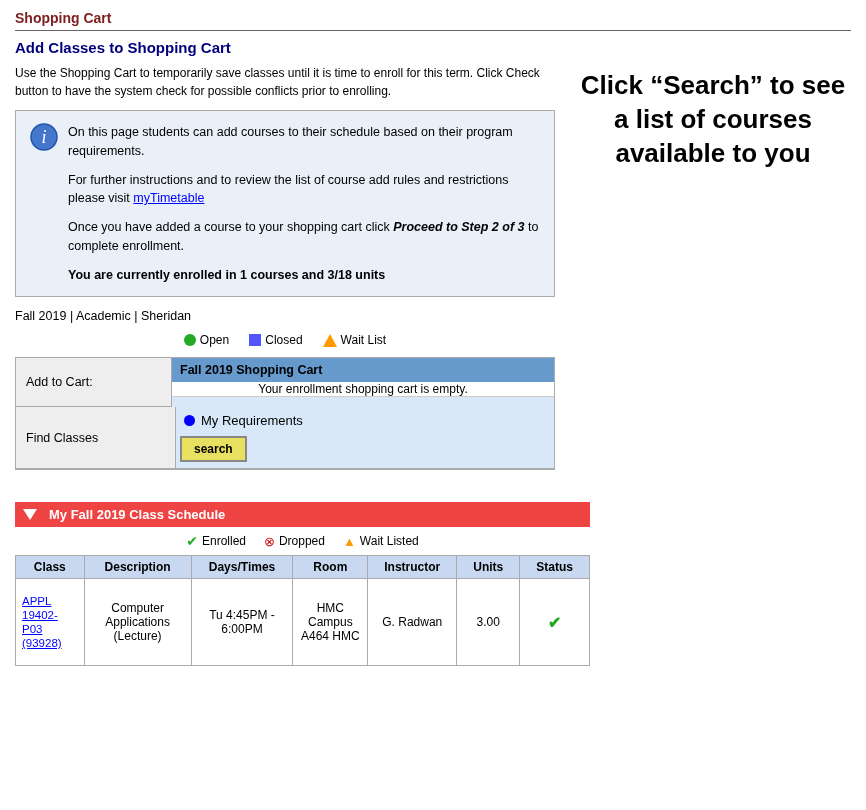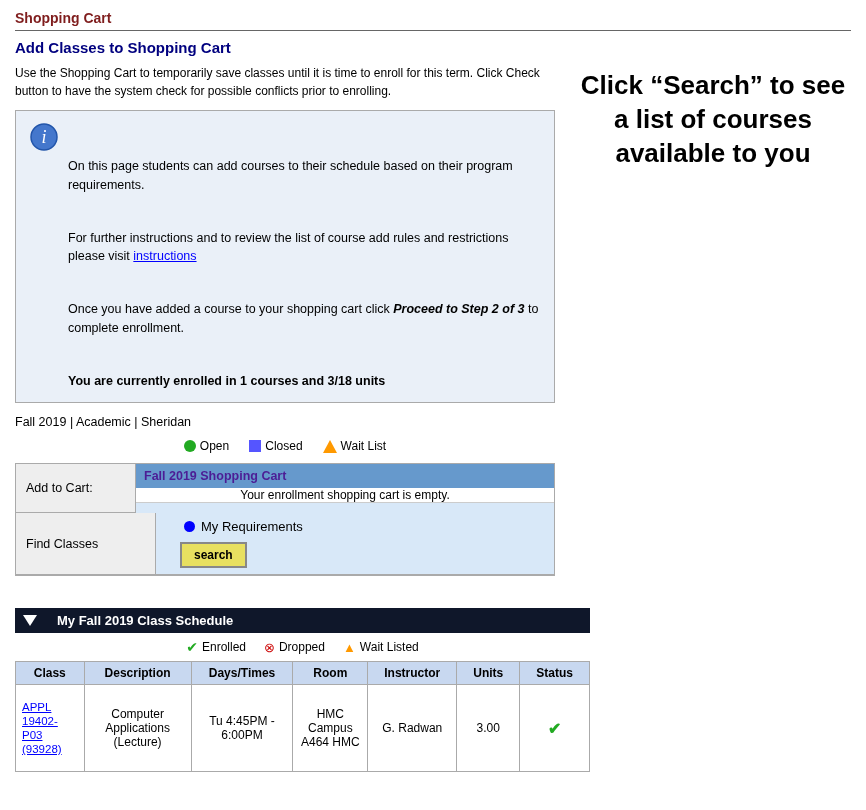--- a/index.html
+++ b/index.html
@@ -4,57 +4,57 @@
   <style>
     * { box-sizing: border-box; margin: 0; padding: 0; }
     body { font-family: Arial, sans-serif; font-size: 13px; color: #000; background: #fff; padding: 10px 15px; width: 866px; }
 
     .page-title { font-size: 14px; font-weight: bold; color: #7f1d1d; border-bottom: 1px solid #666; padding-bottom: 4px; margin-bottom: 8px; }
     .section-title { font-size: 15px; font-weight: bold; color: #00007f; margin-bottom: 8px; }
     .intro-text { font-size: 12px; margin-bottom: 10px; line-height: 1.5; max-width: 530px; }
 
     .info-box { border: 1px solid #aaa; background: #eaf0f8; padding: 12px 14px; max-width: 540px; margin-bottom: 12px; display: flex; gap: 10px; }
     .info-icon { width: 28px; height: 28px; flex-shrink: 0; }
-    .info-content p { margin-bottom: 10px; font-size: 12.5px; line-height: 1.5; margin-top: 34px; }
+    .info-content p { margin-bottom: 10px; font-size: 12.5px; line-height: 1.5; }
     .info-content p:last-child { margin-bottom: 0; }
     .info-content a { color: #00f; }
     .info-content strong { font-weight: bold; }
 
     .layout-wrapper { display: flex; gap: 20px; justify-content: center; }
     .left-panel { max-width: 545px; }
     .right-panel { flex: 1; display: flex; align-items: flex-start; padding-top: 30px; }
     .callout-text { font-size: 26px; font-weight: bold; color: #000; text-align: center; line-height: 1.3; max-width: 280px; }
 
     .term-label { font-size: 12.5px; margin-bottom: 10px; }
 
     .legend { display: flex; gap: 20px; justify-content: center; margin-bottom: 10px; }
     .legend-item { display: flex; align-items: center; gap: 4px; font-size: 12px; }
     .dot-green { width: 12px; height: 12px; border-radius: 50%; background: #2a2; }
     .square-blue { width: 12px; height: 12px; background: #55f; }
     .triangle-yellow { width: 0; height: 0; border-left: 7px solid transparent; border-right: 7px solid transparent; border-bottom: 13px solid #f90; }
 
     .cart-section { border: 1px solid #aaa; background: #d8e8f8; margin-bottom: 14px; max-width: 545px; }
     .cart-header-row { display: flex; }
-    .cart-label-cell { background: #eee; padding: 6px 10px; font-size: 12.5px; width: 120px; border-right: 1px solid #aaa; border-bottom: 1px solid #aaa; display: flex; align-items: center; }
+    .cart-label-cell { background: #eee; padding: 6px 10px; font-size: 12.5px; width: 156px; border-right: 1px solid #aaa; border-bottom: 1px solid #aaa; display: flex; align-items: center; }
     .cart-content-cell { flex: 1; }
-    .cart-title-bar { background: #6699cc; color: #4c1d95; font-weight: bold; font-size: 12.5px; padding: 5px 8px; }
+    .cart-title-bar { background: #6699cc; color: #000000; font-weight: bold; font-size: 12.5px; padding: 5px 8px; }
     .cart-empty-row { background: #fff; padding: 0; font-size: 12px; text-align: center; border-bottom: 1px solid #ccc; }
     .cart-extra-row { background: #d8e8f8; height: 10px; }
 
     .find-classes-row { display: flex; border-bottom: 1px solid #aaa; }
-    .find-label-cell { background: #eee; padding: 6px 10px; font-size: 12.5px; width: 140px; border-right: 1px solid #aaa; display: flex; align-items: center; }
-    .find-content-cell { flex: 1; padding: 6px 24px; background: #d8e8f8; }
+    .find-label-cell { background: #eee; padding: 6px 10px; font-size: 12.5px; width: 160px; border-right: 1px solid #aaa; display: flex; align-items: center; }
+    .find-content-cell { flex: 1; padding: 6px 4px; background: #d8e8f8; }
 
     .radio-row { display: flex; align-items: center; gap: 6px; margin-bottom: 8px; padding-left: 4px; }
     .radio-dot { width: 11px; height: 11px; border-radius: 50%; border: 2px solid #00f; background: #00f; display: inline-block; }
 
     .search-btn { background: #e8e060; border: 2px solid #888; padding: 4px 12px; font-size: 12px; font-weight: bold; cursor: pointer; }
 
     .schedule-section { max-width: 575px; margin-top: 18px; }
-    .schedule-header { background: #0f172a; color: #fff; font-size: 13px; font-weight: bold; padding: 5px 8px; display: flex; align-items: center; gap: 20px; margin-bottom: 6px; }
+    .schedule-header { background: #ef4444; color: #fff; font-size: 13px; font-weight: bold; padding: 5px 8px; display: flex; align-items: center; gap: 12px; margin-bottom: 6px; }
     .triangle-down { width: 0; height: 0; border-left: 7px solid transparent; border-right: 7px solid transparent; border-top: 11px solid #fff; }
 
     .sched-legend { display: flex; gap: 18px; justify-content: center; margin-bottom: 6px; }
     .sched-legend-item { display: flex; align-items: center; gap: 4px; font-size: 12px; }
     .check-green { color: #2a2; font-size: 14px; }
     .x-circle { color: #c00; font-size: 13px; }
     .tri-warn { color: #f90; font-size: 13px; }
 
     .sched-table { width: 100%; border-collapse: collapse; font-size: 12px; }
     .sched-table th { background: #c8d8f0; border: 1px solid #aaa; padding: 4px 16px; text-align: center; font-weight: bold; }
@@ -78,21 +78,21 @@
       <div class="info-box">
         <div class="info-icon">
           
           <svg width="28" height="28" viewBox="0 0 28 28">
             <circle cx="14" cy="14" r="13" fill="#4477cc" stroke="#2255aa" stroke-width="1.5"></circle>
             <text x="14" y="20" text-anchor="middle" fill="#fff" font-size="18" font-style="italic" font-family="serif">i</text>
           </svg>
         </div>
         <div class="info-content">
           <p>On this page students can add courses to their schedule based on their program requirements.</p>
-          <p>For further instructions and to review the list of course add rules and restrictions please visit <a href="#">instructions</a></p>
+          <p>For further instructions and to review the list of course add rules and restrictions please visit <a href="#">myTimetable</a></p>
           <p>Once you have added a course to your shopping cart click <strong><em>Proceed to Step 2 of 3</em></strong> to complete enrollment.</p>
           <p><strong>You are currently enrolled in 1 courses and 3/18 units</strong></p>
         </div>
       </div>
 
       <div class="term-label">Fall 2019 | Academic | Sheridan</div>
 
       <div class="legend">
         <div class="legend-item">
           <div class="dot-green"></div>

